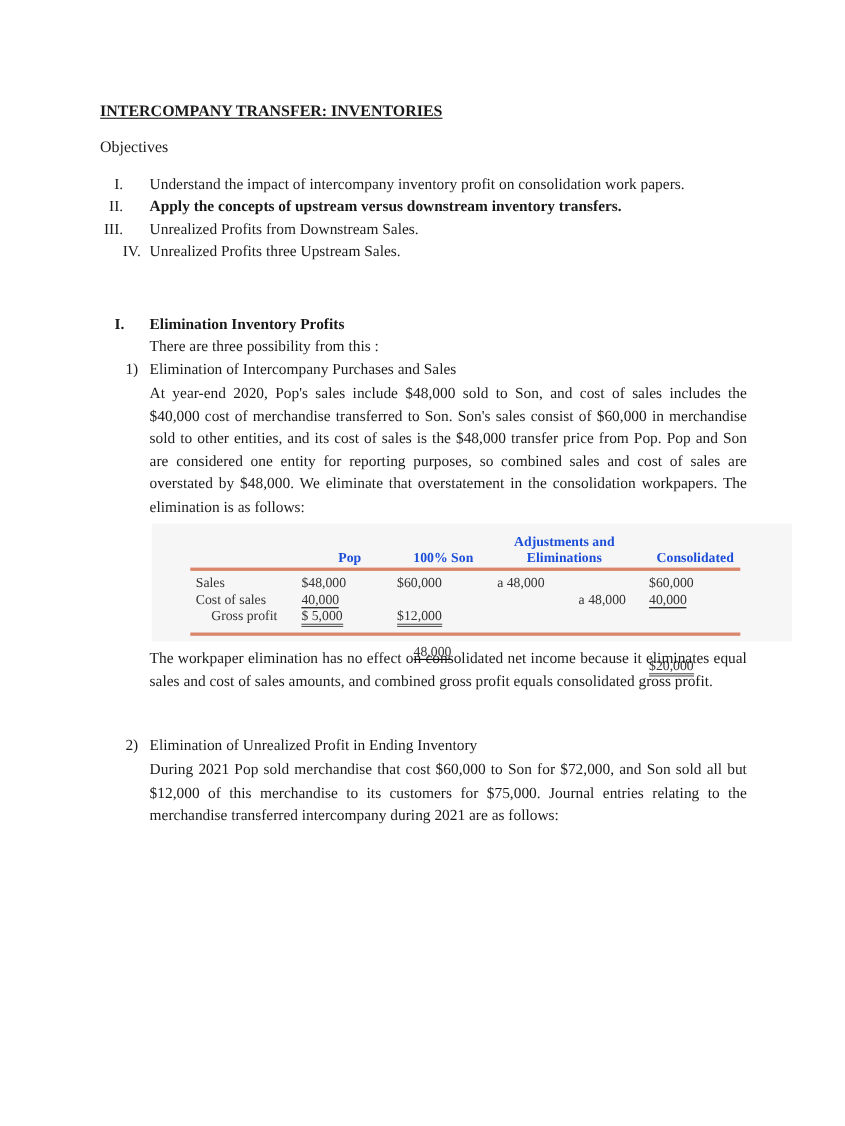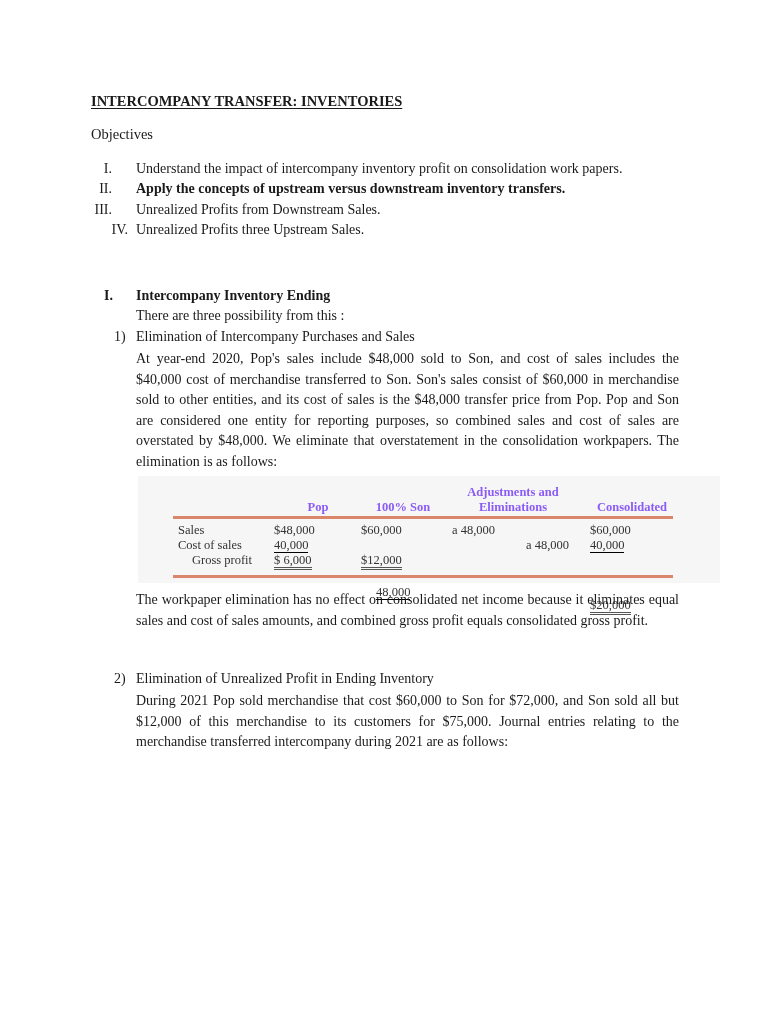--- a/index.html
+++ b/index.html
@@ -24,21 +24,21 @@
     position: absolute; left: 136px; width: 543px;
     font-size: 14px; line-height: 20.6px; text-align: justify;
   }
   .para p { margin: 0; }
   .item-num { font-size: 14px; }
 
   .table-wrap {
     position: absolute; left: 138px; top: 476px; width: 582px; height: 107px;
     background: #f6f6f6;
   }
-  .t-hdr { position: absolute; font-weight: bold; font-size: 12.5px; color: #8b5cf6; text-align: center; line-height: 14px; }
+  .t-hdr { position: absolute; font-weight: bold; font-size: 12.5px; color: #1d4ed8; text-align: center; line-height: 14px; }
   .t-rule { position: absolute; left: 35px; width: 500px; height: 3px; background: #d9866a; }
   .t-cell { position: absolute; font-size: 12.5px; color: #333; white-space: nowrap; line-height: 15px; }
   .t-num { text-align: left; width: 62px; }
   .ul { border-bottom: 1px solid #000000; }
   .dul { border-bottom: 3px double #555; }
 </style>
 </head>
 <body>
 
 <div class="abs title">INTERCOMPANY TRANSFER: INVENTORIES</div>
@@ -49,21 +49,21 @@
   <div class="abs obj-text" style="top:161px;">Understand the impact of intercompany inventory profit on consolidation work papers.</div>
   <div class="abs obj-num" style="left:88px; top:181px;">II.</div>
   <div class="abs obj-text" style="top:181px;font-weight:bold;">Apply the concepts of upstream versus downstream inventory transfers.</div>
   <div class="abs obj-num" style="left:88px; top:202px;">III.</div>
   <div class="abs obj-text" style="top:202px;">Unrealized Profits from Downstream Sales.</div>
   <div class="abs obj-num" style="left:88px; top:222px;margin-left:16px;">IV.</div>
   <div class="abs obj-text" style="top:222px;">Unrealized Profits three Upstream Sales.</div>
 </div>
 
 <div class="abs sec-num">I.</div>
-<div class="abs sec-title">Intercompany Inventory Ending</div>
+<div class="abs sec-title">Elimination Inventory Profits</div>
 <div class="abs line" style="top:308px;">There are three possibility from this :</div>
 
 <div class="abs item-num" style="left:114px; top:329px;">1)</div>
 <div class="abs line" style="top:329px;">Elimination of Intercompany Purchases and Sales</div>
 <div class="para" style="top:349px;">
   <p>At year-end 2020, Pop's sales include $48,000 sold to Son, and cost of sales includes the $40,000 cost of merchandise transferred to Son. Son's sales consist of $60,000 in merchandise sold to other entities, and its cost of sales is the $48,000 transfer price from Pop. Pop and Son are considered one entity for reporting purposes, so combined sales and cost of sales are overstated by $48,000. We eliminate that overstatement in the consolidation workpapers. The elimination is as follows:</p>
 </div>
 
 <div class="table-wrap">
   <div class="t-hdr" style="left:150px; top:24px; width:60px;">Pop</div>
@@ -79,21 +79,21 @@
   <div class="t-cell" style="left:314px; top:47px;">a 48,000</div>
   <div class="t-cell t-num" style="left:452px; top:47px;">$60,000</div>
 
   <div class="t-cell" style="left:40px; top:62px;text-align:right;">Cost of sales</div>
   <div class="t-cell t-num" style="left:136px; top:62px;"><span class="ul">40,000</span></div>
   <div class="t-cell t-num" style="left:238px; top:62px;margin-top:47px;"><span class="ul">48,000</span></div>
   <div class="t-cell" style="left:388px; top:62px;">a 48,000</div>
   <div class="t-cell t-num" style="left:452px; top:62px;"><span class="ul">40,000</span></div>
 
   <div class="t-cell" style="left:54px; top:77px;">Gross profit</div>
-  <div class="t-cell t-num" style="left:136px; top:77px;"><span class="dul">$ 6,000</span></div>
+  <div class="t-cell t-num" style="left:136px; top:77px;"><span class="dul">$ 5,000</span></div>
   <div class="t-cell t-num" style="left:223px; top:77px;"><span class="dul">$12,000</span></div>
   <div class="t-cell t-num" style="left:452px; top:77px;margin-top:45px;"><span class="dul">$20,000</span></div>
 
   <div class="t-rule" style="top:99px;"></div>
 </div>
 
 <div class="para" style="top:590px;">
   <p>The workpaper elimination has no effect on consolidated net income because it eliminates equal sales and cost of sales amounts, and combined gross profit equals consolidated gross profit.</p>
 </div>
 

